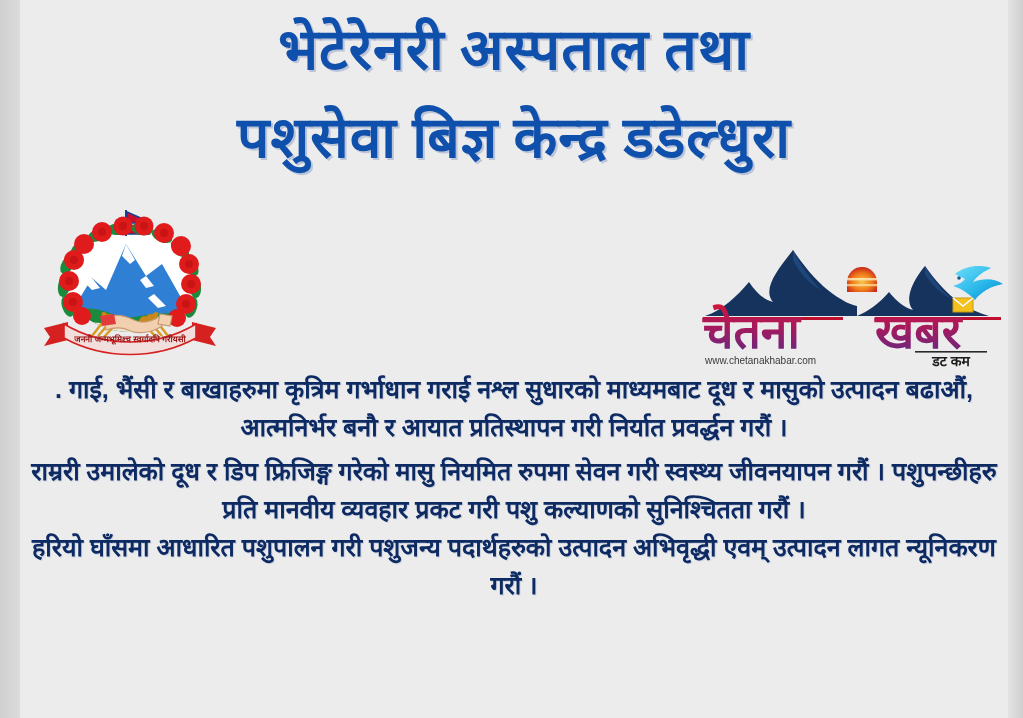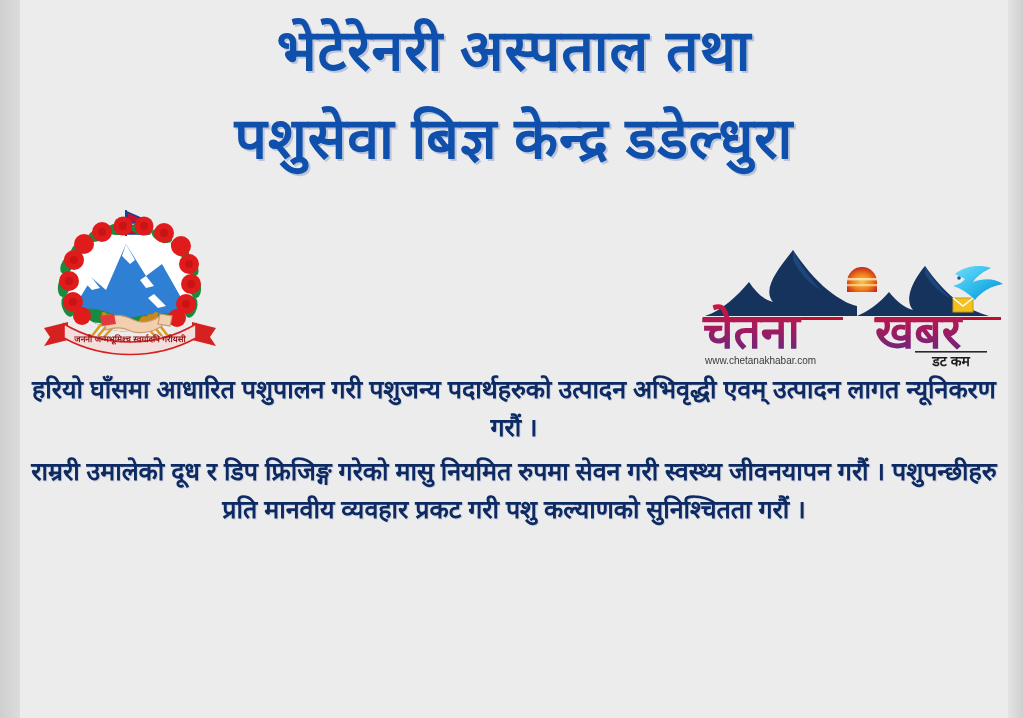--- a/index.html
+++ b/index.html
@@ -29,21 +29,21 @@
   .edge-band.right{left:1008px;width:15px;
     background:linear-gradient(to left,#cfcfcf,#e4e4e4);}
 
   
   .title-block{
     position:absolute;left:20px;top:6px;width:988px;
     text-align:center;
     color:#10489f;
   }
   .title-line{
-    font-family:Liberation Sans, sans-serif;
+    font-family:Liberation Serif, serif;
     font-weight:700;
     font-size:57px;
     line-height:88px;
     letter-spacing:1px;
     color:#1050ad;
     text-shadow:2px 2px 0 rgba(130,150,190,.45);
     white-space:nowrap;
   }
   .title-line.second{font-size:57px;}
 
@@ -256,17 +256,18 @@
       <text x="178" y="110" font-family="'Liberation Sans','DejaVu Sans',sans-serif" font-size="48" font-weight="700" fill="url(#wordGrad)">खबर</text>
 
       <text x="8" y="126" font-family="'Liberation Sans','DejaVu Sans',sans-serif" font-size="10" fill="#3a3a3a">www.chetanakhabar.com</text>
 
       <rect x="218" y="113" width="72" height="1.6" fill="#2a2a2a"></rect>
       <text x="254" y="128" text-anchor="middle" font-family="'Liberation Sans','DejaVu Sans',sans-serif" font-size="14" font-weight="700" fill="#1c1c1c">डट कम</text>
     </svg>
   </div>
 
   <div class="body-text">
+    <p class="para p1">. गाई, भैंसी र बाखाहरुमा कृत्रिम गर्भाधान गराई नश्ल सुधारको माध्यमबाट दूध र मासुको उत्पादन बढाऔं, आत्मनिर्भर बनौ र आयात प्रतिस्थापन गरी निर्यात प्रवर्द्धन गरौं ।</p>
+    <p class="para p3">राम्ररी उमालेको दूध र डिप फ्रिजिङ्ग गरेको मासु नियमित रुपमा सेवन गरी स्वस्थ्य जीवनयापन गरौं । पशुपन्छीहरु प्रति मानवीय व्यवहार प्रकट गरी पशु कल्याणको सुनिश्चितता गरौं ।</p>
     <p class="para p2">हरियो घाँसमा आधारित पशुपालन गरी पशुजन्य पदार्थहरुको उत्पादन अभिवृद्धी एवम् उत्पादन लागत न्यूनिकरण गरौं ।</p>
-    <p class="para p3">राम्ररी उमालेको दूध र डिप फ्रिजिङ्ग गरेको मासु नियमित रुपमा सेवन गरी स्वस्थ्य जीवनयापन गरौं । पशुपन्छीहरु प्रति मानवीय व्यवहार प्रकट गरी पशु कल्याणको सुनिश्चितता गरौं ।</p>
   </div>
 
 </div>
 
 </body></html>

